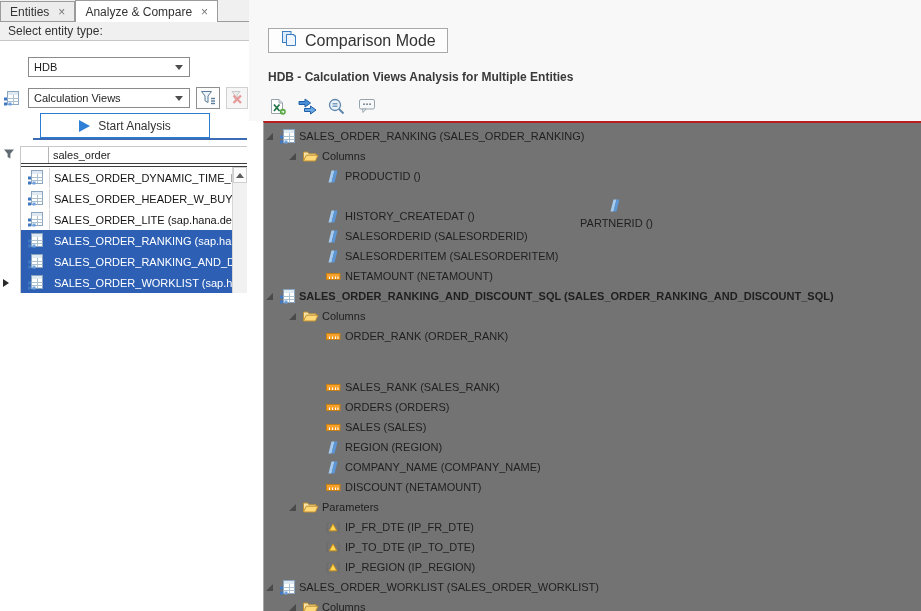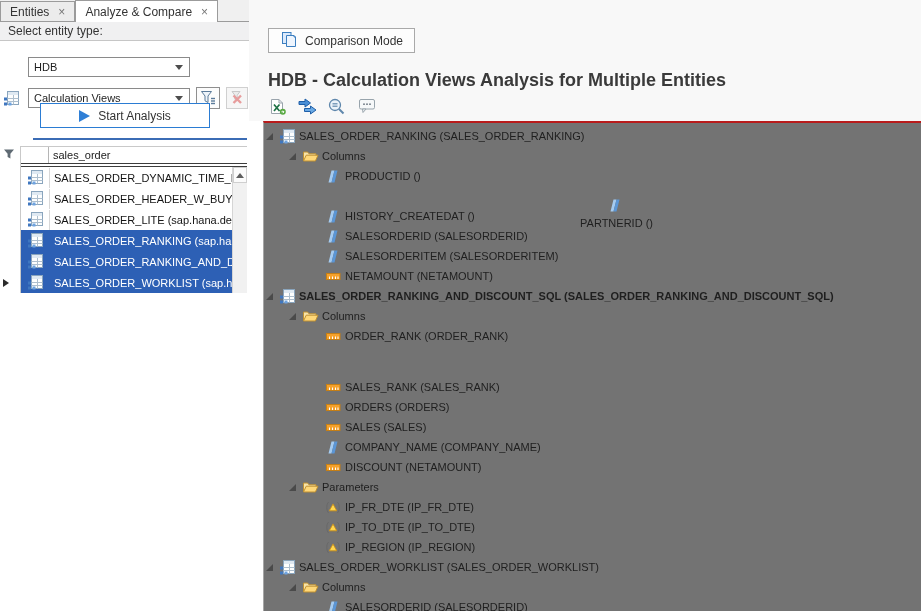--- a/index.html
+++ b/index.html
@@ -23,21 +23,21 @@
     border:1px solid #8a8a8a; line-height:18px; padding-left:5px; color:#1e1e1e; }
   .combo .arrow { position:absolute; right:6px; top:7px; width:0; height:0;
     border-left:4px solid transparent; border-right:4px solid transparent; border-top:5px solid #4d4d4d; }
   #combo-entity { top:57px; }
   #combo-view  { top:88px; }
   .combo-prefix-icon { position:absolute; left:3px; top:90px; width:17px; height:17px; }
   .sq-btn { position:absolute; top:87px; width:24px; height:22px; background:#fcfcfc;
     border:1px solid #8f8f8f; display:flex; align-items:center; justify-content:center; }
   #btn-filter { left:196px; }
   #btn-clear-filter { left:226px; width:22px; border-color:#d0d0d0; background:#f6f6f6; }
-  .start-btn { position:absolute; left:40px; top:103px; width:170px; height:25px;
+  .start-btn { position:absolute; left:40px; top:113px; width:170px; height:25px;
     background:#fff; border:1px solid #2b7cd3; display:flex; align-items:center;
     justify-content:center; gap:8px; font-size:12px; color:#333; }
   .play-tri { width:0; height:0; border-left:11px solid #2f7fd6;
     border-top:6px solid transparent; border-bottom:6px solid transparent; }
   .focus-line { position:absolute; left:33px; top:138px; width:214px; height:2px; background:#3b6cb5; }
 
   
   .grid { position:absolute; left:20px; top:146px; width:227px; border-left:1px solid #c9c9c9; }
   .filter-row { height:17px; display:flex; border-top:1px solid #c9c9c9; }
   .filter-row .cell-icon { width:28px; border-right:1px solid #b5b5b5; }
@@ -57,22 +57,22 @@
   .tri-up { width:0; height:0; border-left:4px solid transparent; border-right:4px solid transparent;
     border-bottom:5px solid #5e5e5e; }
   .grid-funnel { position:absolute; left:3px; top:148px; }
   .row-marker { position:absolute; left:3px; top:279px; width:0; height:0;
     border-left:6px solid #2b2b2b; border-top:4px solid transparent; border-bottom:4px solid transparent; }
 
   
   .right-top { position:absolute; left:249px; top:0; width:672px; height:121px; background:#f8f8f8; }
   .comparison-btn { position:absolute; left:268px; top:28px; height:25px; padding:0 11px;
     background:#fdfdfd; border:1px solid #a9a9a9; display:flex; align-items:center; gap:7px;
-    font-size:12px; color:#333; }
-  .page-title { position:absolute; left:268px; top:70px; font-size:18px; font-weight:bold; color:#3a3a3a; }
+    font-size:16px; color:#333; }
+  .page-title { position:absolute; left:268px; top:70px; font-size:12px; font-weight:bold; color:#3a3a3a; }
   .toolbar { position:absolute; left:266px; top:96px; display:flex; gap:8px; align-items:center; }
   .toolbar .tb-icon { width:22px; height:20px; display:flex; align-items:center; justify-content:center; }
 
   .tree-panel { position:absolute; left:263px; top:121px; width:658px; height:490px;
     border-top:2px solid #b91c1c; border-left:1px solid #a6a6a6; background:#737373;
     overflow:hidden; padding-top:3px; }
   .tree-row { height:20px; display:flex; align-items:center; white-space:nowrap; color:#1f1f1f; }
   .expander { width:12px; display:flex; align-items:center; justify-content:flex-start; flex:0 0 12px; }
   .exp-tri { width:0; height:0; border-bottom:7px solid #4a4a4a; border-left:7px solid transparent; }
   .node-icon { width:18px; flex:0 0 auto; display:flex; align-items:center; justify-content:center; margin-right:3px; }
@@ -476,20 +476,30 @@
           <span class="node-label">SALES (SALES)</span>
         </div>
         <div class="tree-row" style="padding-left: 48px;">
           <span class="expander"></span>
           <span class="node-icon">
             <svg width="14" height="15" viewBox="0 0 14 15">
               <polygon points="2.5,13.5 5.5,1.5 8.5,1.5 5.5,13.5" fill="#a5cbf0"></polygon>
               <polygon points="5.5,13.5 8.5,1.5 11.5,1.5 8.5,13.5" fill="#5b96d6"></polygon>
             </svg>
           </span>
+          <span class="node-label">REGION (REGION)</span>
+        </div>
+        <div class="tree-row" style="padding-left: 48px;">
+          <span class="expander"></span>
+          <span class="node-icon">
+            <svg width="14" height="15" viewBox="0 0 14 15">
+              <polygon points="2.5,13.5 5.5,1.5 8.5,1.5 5.5,13.5" fill="#a5cbf0"></polygon>
+              <polygon points="5.5,13.5 8.5,1.5 11.5,1.5 8.5,13.5" fill="#5b96d6"></polygon>
+            </svg>
+          </span>
           <span class="node-label">COMPANY_NAME (COMPANY_NAME)</span>
         </div>
         <div class="tree-row" style="padding-left: 48px;">
           <span class="expander"></span>
           <span class="node-icon">
             <svg width="15" height="15" viewBox="0 0 15 15">
               <rect x="0.5" y="4.5" width="13.5" height="6" fill="#f5a12b" stroke="#c67f15"></rect>
               <line x1="3.5" y1="7.5" x2="3.5" y2="10" stroke="#fff"></line>
               <line x1="6.5" y1="7.5" x2="6.5" y2="10" stroke="#fff"></line>
               <line x1="9.5" y1="7.5" x2="9.5" y2="10" stroke="#fff"></line>

